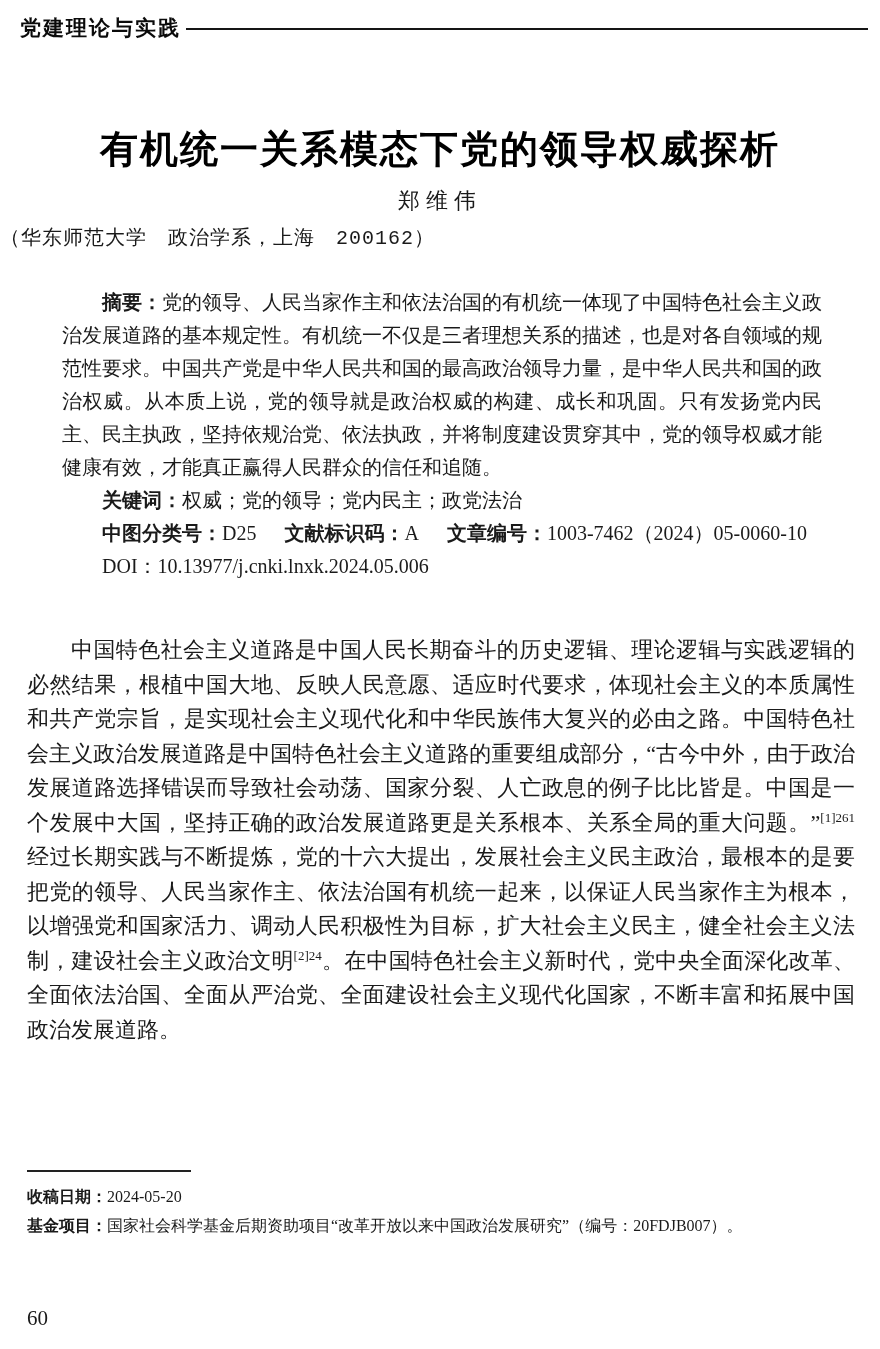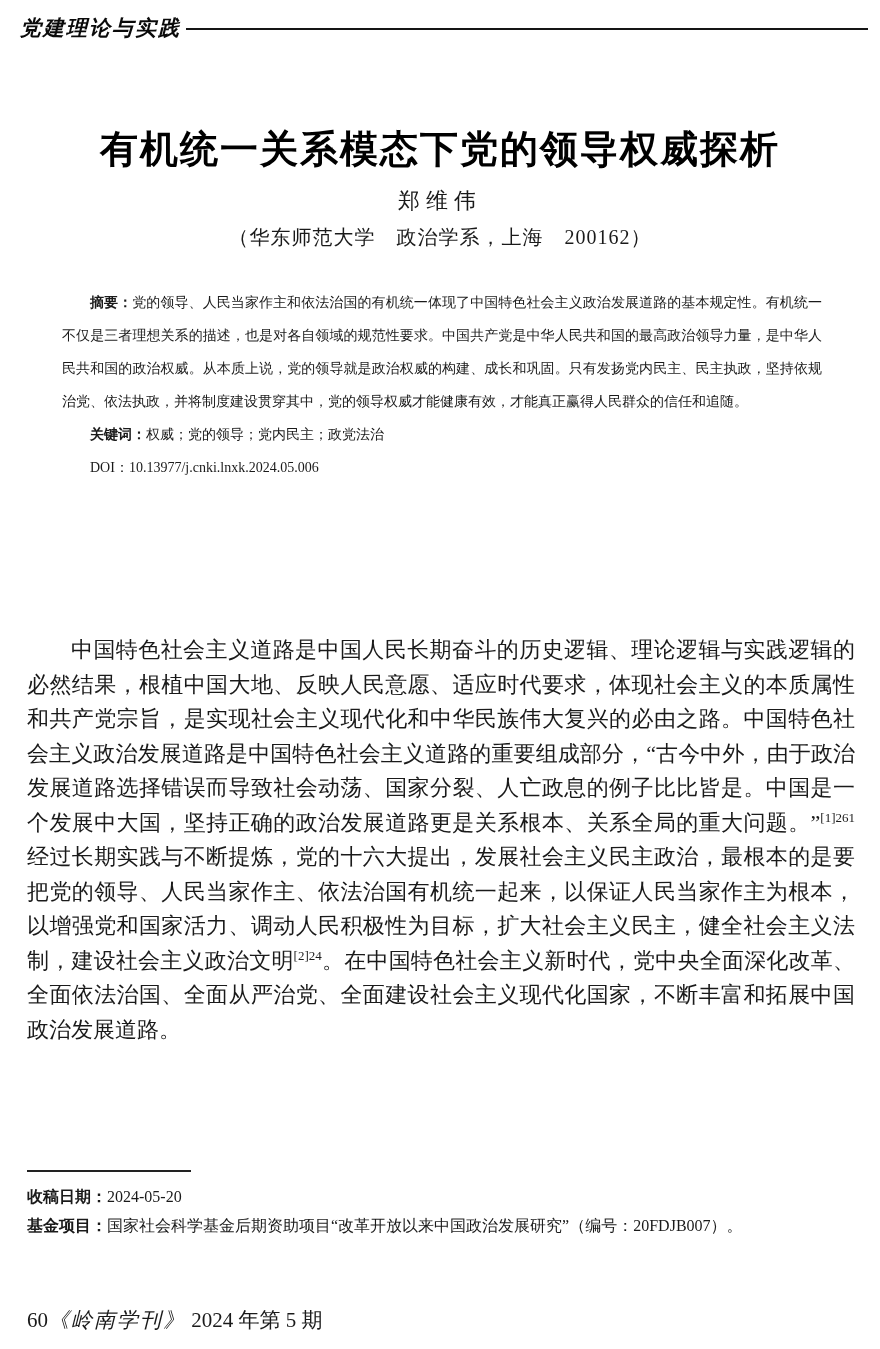--- a/index.html
+++ b/index.html
@@ -3,35 +3,35 @@
 <meta charset="utf-8">
 <style>
   html,body { margin:0; padding:0; background:#888; }
   .page {
     position:relative; width:880px; height:1349px; margin:0 auto;
     background:#ffffff; color:#1a1a1a; overflow:hidden;
     font-family:"Liberation Serif","DejaVu Serif",serif;
   }
   
   .col-header { position:absolute; top:14px; left:20px; right:12px;
-    display:flex; align-items:center; gap:5px;font-style:italic; }
+    display:flex; align-items:center; gap:5px; }
   .col-label { font-family:"Liberation Sans","DejaVu Sans",sans-serif;
     font-weight:bold; font-size:21px; letter-spacing:2px; color:#0a0a0a; white-space:nowrap; }
   .col-rule { flex:1; height:2px; background:#151515; margin-top:2px; }
 
   
   .title { position:absolute; top:108px; left:0; right:0; margin:16px;
     text-align:center; font-size:38px; font-weight:bold; letter-spacing:2px; color:#000; }
   .author { position:absolute; top:186px; left:0; right:0;
     text-align:center; font-size:22px; letter-spacing:6px; }
   .affiliation { position:absolute; top:224px; left:0; right:0;
-    text-align:center; font-size:20px; letter-spacing:1px; }
+    text-align:left; font-size:20px; letter-spacing:1px;font-family:Liberation Mono, monospace; }
 
   .front { position:absolute; top:286px; left:62px; width:760px;
-    font-size:14px; line-height:33px; }
+    font-size:20px; line-height:33px; }
   .front p { margin:0; text-indent:2em; }
   .front .abstract { text-align:justify; }
   .lbl { font-family:"Liberation Sans","DejaVu Sans",sans-serif; font-weight:bold; font-style:normal; }
   .serif-b { font-weight:normal; }
   .sep { display:inline-block; width:1.4em; }
 
   
   .body { position:absolute; top:633px; left:27px; width:828px;
     font-size:22px; line-height:34.5px; }
   .body p { margin:0; text-indent:2em; text-align:justify; }
@@ -60,32 +60,32 @@
     <span class="col-rule"></span>
   </header>
 
   <h1 class="title">有机统一关系模态下党的领导权威探析</h1>
   <div class="author">郑维伟</div>
   <div class="affiliation">（华东师范大学　政治学系，上海　200162）</div>
 
   <section class="front">
     <p class="abstract"><b class="lbl">摘要：</b><span>党的领导、人民当家作主和依法治国的有机统一体现了中国特色社会主义政治发展道路的基本规定性。有机统一不仅是三者理想关系的描述，也是对各自领域的规范性要求。中国共产党是中华人民共和国的最高政治领导力量，是中华人民共和国的政治权威。从本质上说，党的领导就是政治权威的构建、成长和巩固。只有发扬党内民主、民主执政，坚持依规治党、依法执政，并将制度建设贯穿其中，党的领导权威才能健康有效，才能真正赢得人民群众的信任和追随。</span></p>
     <p class="keywords"><b class="lbl">关键词：</b><span>权威；党的领导；党内民主；政党法治</span></p>
+    <p class="meta"><b class="lbl">中图分类号：</b><span>D25</span><span class="sep"></span><b class="lbl">文献标识码：</b><span>A</span><span class="sep"></span><b class="lbl">文章编号：</b><span>1003-7462（2024）05-0060-10</span></p>
     <p class="doi-line"><b class="serif-b">DOI：</b><span>10.13977/j.cnki.lnxk.2024.05.006</span></p>
   </section>
 
   <section class="body">
       <p><span>中国特色社会主义道路是中国人民长期奋斗的历史逻辑、理论逻辑与实践逻辑的必然结果，根植中国大地、反映人民意愿、适应时代要求，体现社会主义的本质属性和共产党宗旨，是实现社会主义现代化和中华民族伟大复兴的必由之路。中国特色社会主义政治发展道路是中国特色社会主义道路的重要组成部分，“古今中外，由于政治发展道路选择错误而导致社会动荡、国家分裂、人亡政息的例子比比皆是。中国是一个发展中大国，坚持正确的政治发展道路更是关系根本、关系全局的重大问题。”</span><sup>[1]261</sup><span> 经过长期实践与不断提炼，党的十六大提出，发展社会主义民主政治，最根本的是要把党的领导、人民当家作主、依法治国有机统一起来，以保证人民当家作主为根本，以增强党和国家活力、调动人民积极性为目标，扩大社会主义民主，健全社会主义法制，建设社会主义政治文明</span><sup>[2]24</sup><span>。在中国特色社会主义新时代，党中央全面深化改革、全面依法治国、全面从严治党、全面建设社会主义现代化国家，不断丰富和拓展中国政治发展道路。</span></p>
     </section>
 
   <div class="foot-rule"></div>
 
   <section class="footnotes">
     <p><b class="lbl">收稿日期：</b><span>2024-05-20</span></p>
     <p><b class="lbl">基金项目：</b><span>国家社会科学基金后期资助项目“改革开放以来中国政治发展研究”（编号：20FDJB007）。</span></p>
   </section>
 
   <footer class="page-footer">
     <span>60</span>
-    <span><span class="journal-name">《岭南学刊》</span> <span>2024 年第 5 期</span></span>
   </footer>
 
 </div>
 
 </body></html>

